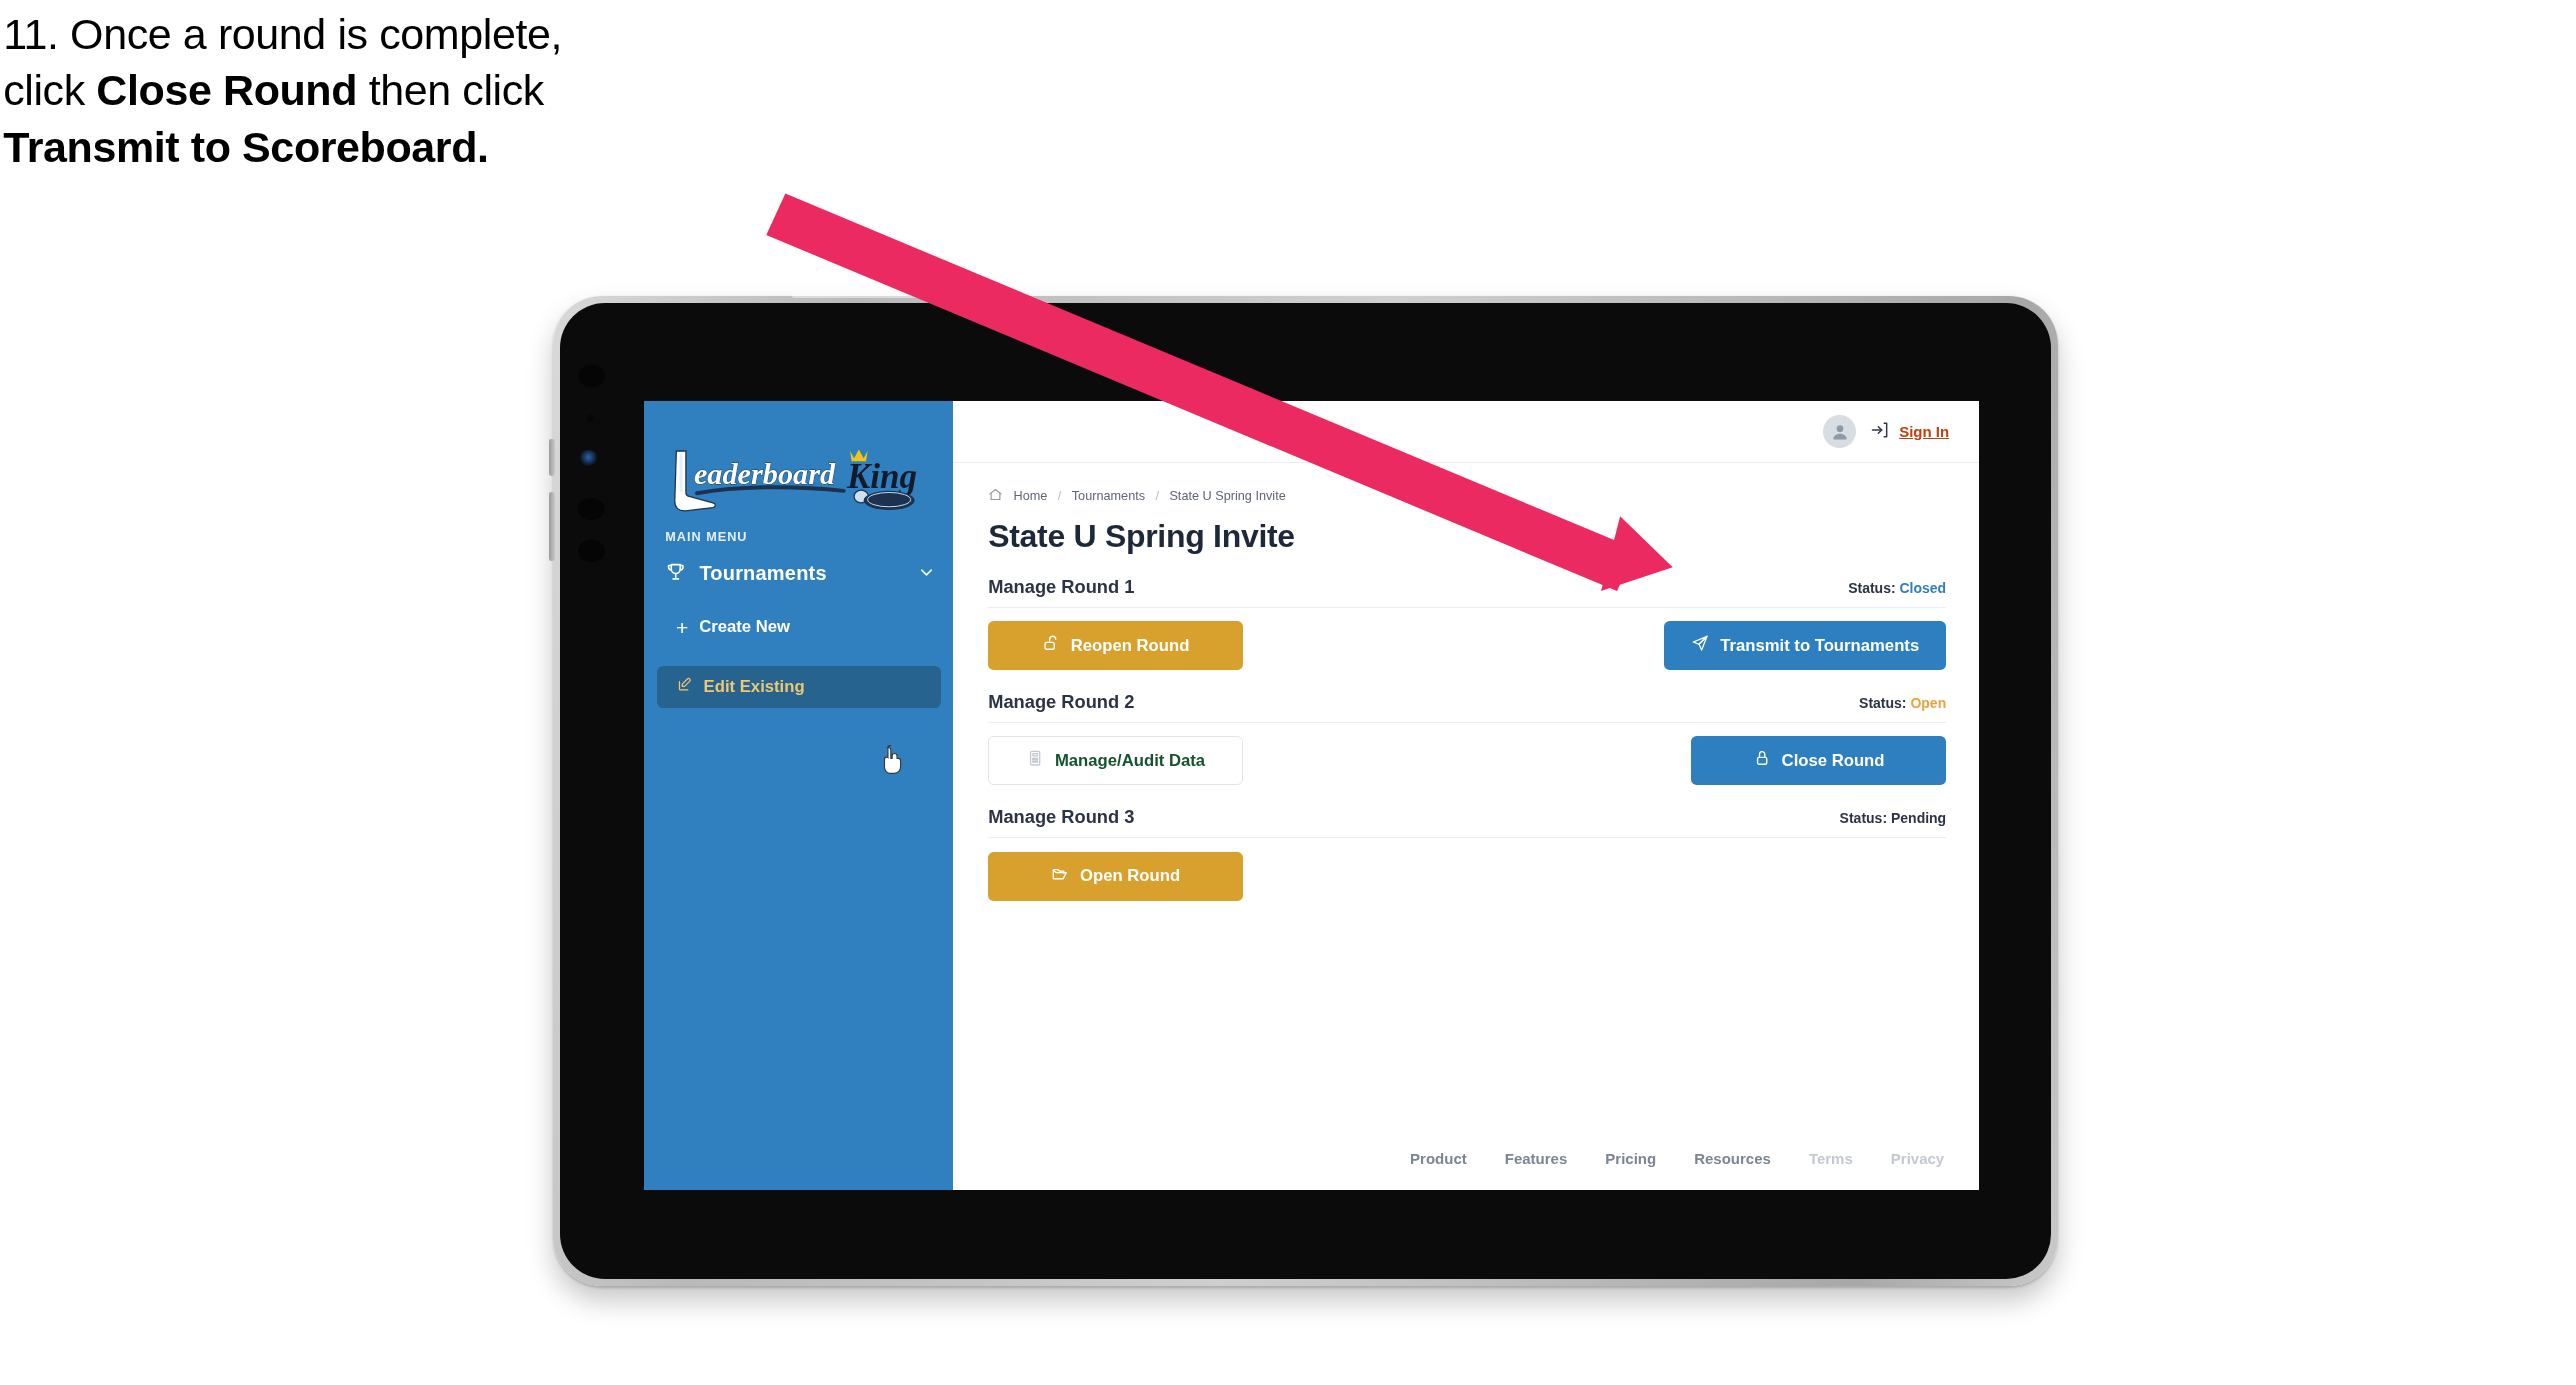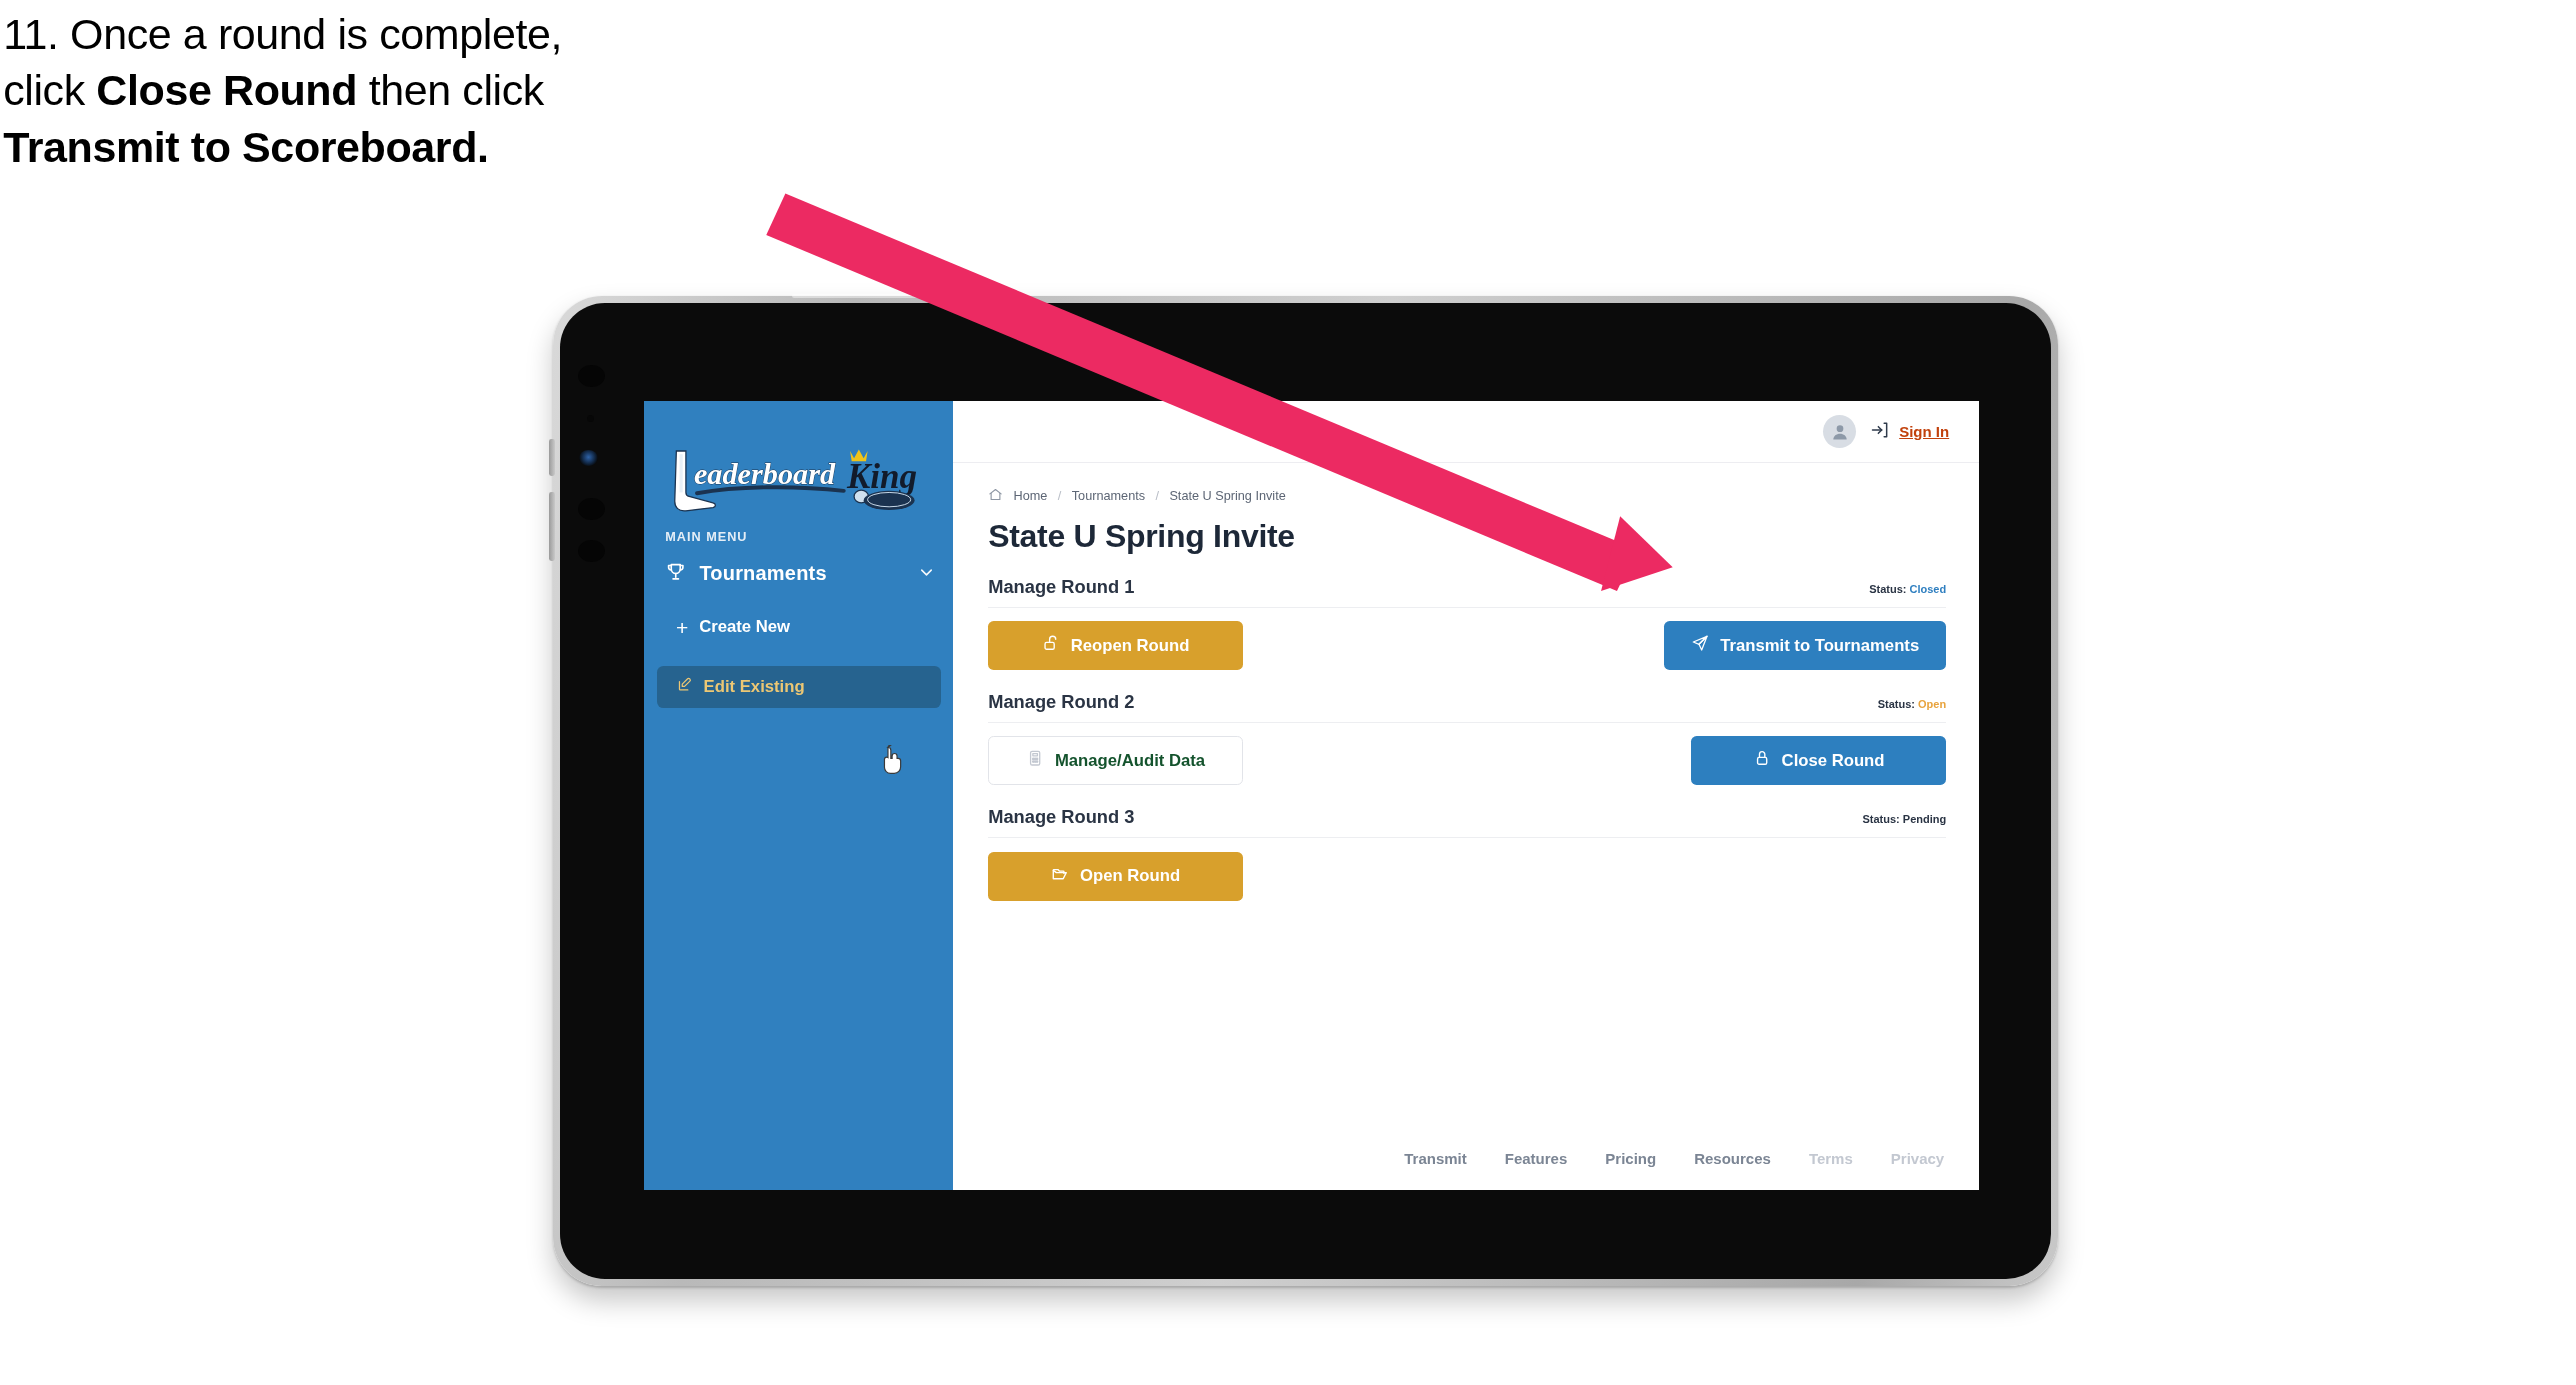--- a/index.html
+++ b/index.html
@@ -111,21 +111,21 @@
   .breadcrumb .sep { color: #b9bec7; }
 
   .page-title {
     font-size: 32px; font-weight: 700; color: #1d2838;
     margin: 12.7px 0 0 0; letter-spacing: -0.3px;
   }
 
   .round-block { margin-top: 21px; }
   .round-head { display: flex; align-items: baseline; }
   .round-name { font-size: 18.3px; font-weight: 700; color: #2a3444; }
-  .round-status { margin-left: auto; font-size: 11px; font-weight: 700; color: #2a3444; }
+  .round-status { margin-left: auto; font-size: 14px; font-weight: 700; color: #2a3444; }
   .round-status .val { font-weight: 700; }
   .round-status .val.closed { color: #2f7fc0; }
   .round-status .val.open { color: #e8a33d; }
   .round-status .val.pending { color: #2a3444; }
   .round-rule { border-top: 0.8px solid #edeef1; margin-top: 8.8px; }
 
   .round-actions { display: flex; align-items: flex-start; margin-top: 13.5px; height: 49px; }
 
   .btn {
     display: inline-flex; align-items: center; justify-content: center; gap: 10.4px;
@@ -361,21 +361,21 @@
                     </svg>
                   </span>
                   <span>Open Round</span>
                 </button>
               </div>
             </section>
 
           </div>
 
           <div id="footer">
-            <span class="flink">Transmit</span>
+            <span class="flink">Product</span>
             <span class="flink">Features</span>
             <span class="flink">Pricing</span>
             <span class="flink">Resources</span>
             <span class="flink dim">Terms</span>
             <span class="flink dim">Privacy</span>
           </div>
 
         </main>
       </div>
     </div>

